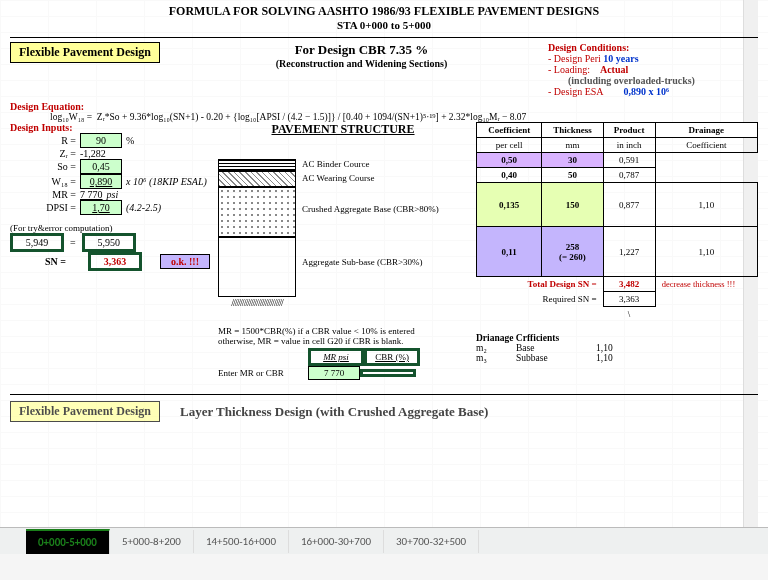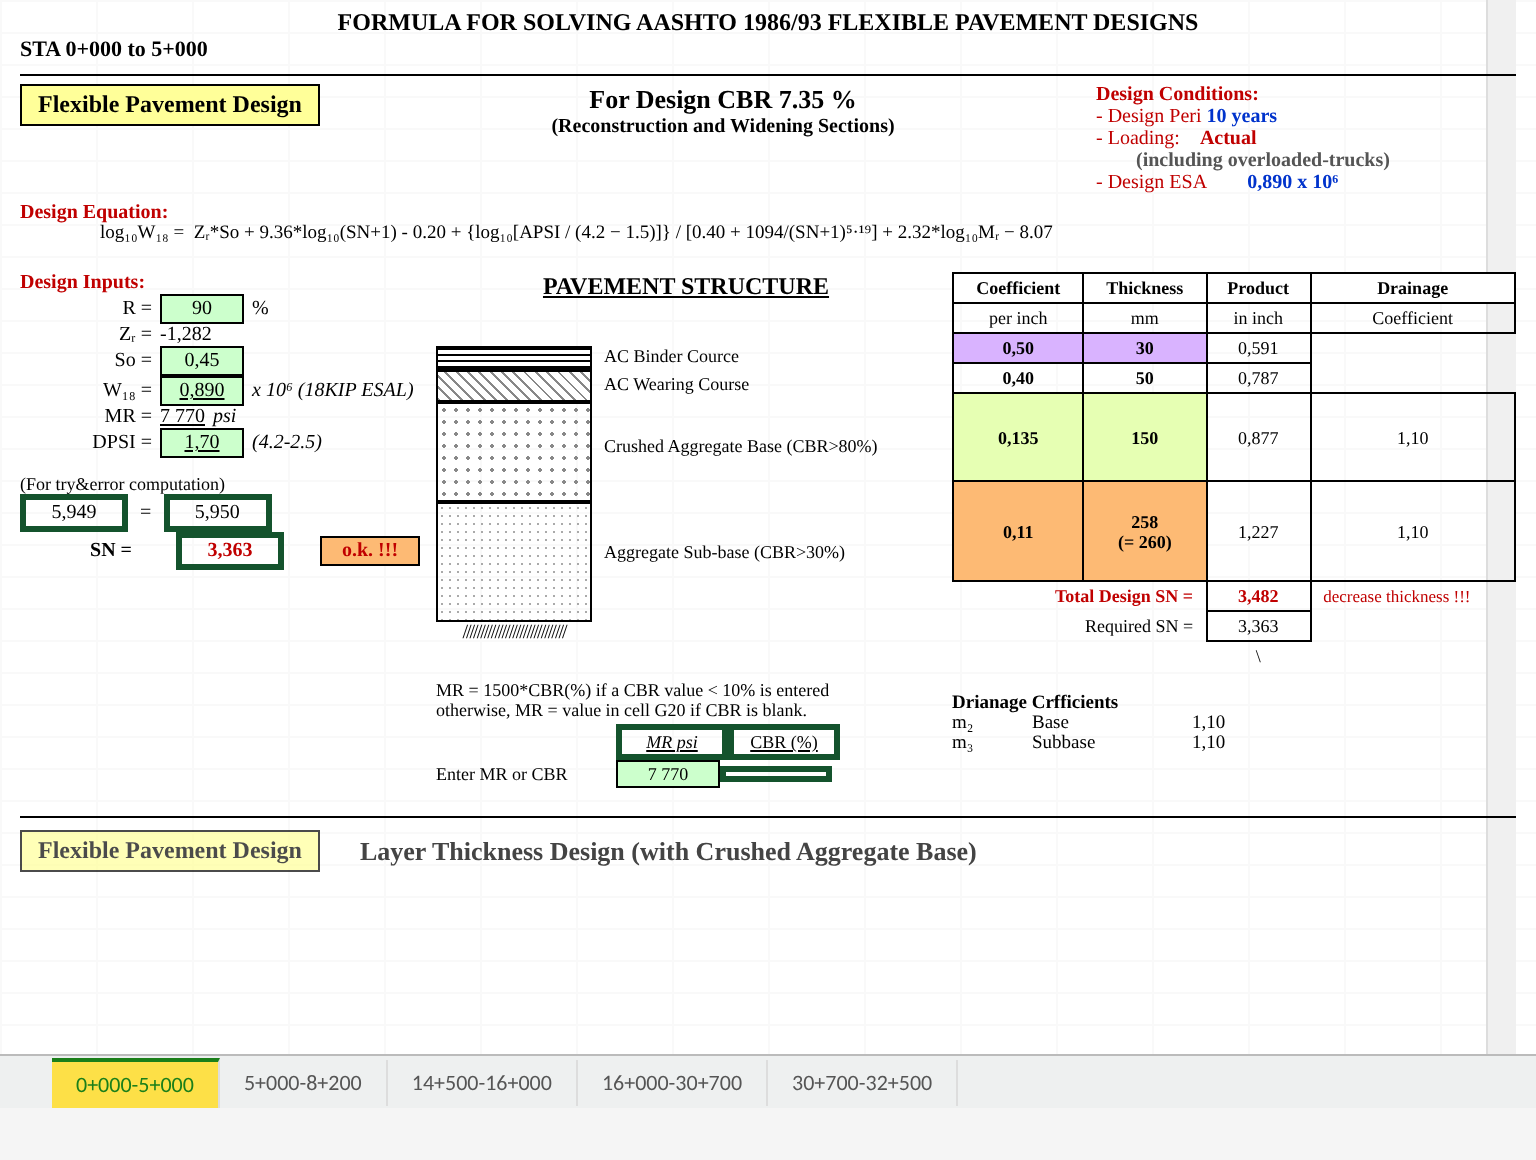--- a/index.html
+++ b/index.html
@@ -1,44 +1,44 @@
 <!DOCTYPE html>
 <html><head>
 <meta charset="utf-8">
 <style>
 body{margin:0;font-family:"Times New Roman",serif;font-size:10px;background:#f5f5f5;color:#000}
 .sheet{width:768px;height:554px;background:#fff;overflow:hidden;position:relative;border-right:1px solid #ccc}
 .grid-bg{position:absolute;inset:0;background-image:linear-gradient(#f0f0f0 1px,transparent 1px),linear-gradient(90deg,#f0f0f0 1px,transparent 1px);background-size:48px 16px;opacity:.35}
 .content{position:relative;padding:4px 10px}
 .hdr{text-align:center;font-weight:bold;font-size:12px}
-.sub{text-align:left;font-weight:bold;font-size:11px}
+.sub{text-align:center;font-weight:bold;font-size:11px}
 .row{display:flex;align-items:center}
 .yellow-box{background:#ffff99;border:1px solid #000;padding:2px 8px;font-weight:bold;font-size:12px;display:inline-block}
 .red{color:#c00000;font-weight:bold}
 .redtxt{color:#c00000}
 .blue{color:#0033cc}
 .green-cell{background:#ccffcc;border:1px solid #000;text-align:center;padding:1px 4px;display:inline-block;min-width:32px}
 .purple-cell{background:#d9b3ff;border:1px solid #000;text-align:center;padding:1px 4px}
 .lime-cell{background:#e6ffb3;border:1px solid #000;text-align:center;padding:1px 4px}
-.yel-cell{background:#fdba74;border:1px solid #000;text-align:center;padding:1px 4px}
+.yel-cell{background:#c4b5fd;border:1px solid #000;text-align:center;padding:1px 4px}
 .bcell{border:3px solid #14532d;text-align:center;padding:1px 4px}
 .ital{font-style:italic}
 .input-label{text-align:right;width:66px;display:inline-block;padding-right:4px}
 .after{margin-left:4px}
 .tbl{border-collapse:collapse;font-size:9px}
 .tbl th,.tbl td{border:1px solid #000;padding:2px 6px;text-align:center}
 .tbl th{font-weight:bold;background:#fff}
 .layer-box{border:1px solid #000;display:flex;align-items:center;justify-content:center;font-size:9px}
 .hatch-ac1{background:repeating-linear-gradient(0deg,#000,#000 1px,#fff 1px,#fff 3px)}
 .hatch-ac2{background:repeating-linear-gradient(45deg,#888,#888 1px,#fff 1px,#fff 4px)}
 .hatch-base{background:radial-gradient(#888 1px,transparent 1px);background-size:6px 6px}
 .hatch-sub{background:radial-gradient(#aaa 0.5px,transparent 0.5px);background-size:4px 4px}
 .tabs{position:absolute;bottom:0;left:0;right:0;height:26px;background:#eef0f0;border-top:1px solid #bbb;display:flex;align-items:center;font-family:Calibri,Arial,sans-serif;font-size:11px;padding-left:26px;gap:0}
 .tab{padding:5px 12px;color:#555;border-right:1px solid #ddd;cursor:pointer}
-.tab.active{background:#fde047;border-top:2px solid #1a7f1a;color:#1a7f1a;font-weight:normal}
+.tab.active{background:#000000;border-top:2px solid #1a7f1a;color:#1a7f1a;font-weight:bold}
 .scroll-hint{position:absolute;right:10px;top:0;bottom:26px;width:14px;background:#f0f0f0;border-left:1px solid #ddd}
 </style>
 </head>
 <body>
 
 <div class="sheet">
 <div class="grid-bg"></div>
 <div class="scroll-hint"></div>
 <div class="content">
 
@@ -65,21 +65,21 @@
 </div>
 
 <div style="margin-top:4px">
   <span class="red" style="font-size:10px">Design Equation:</span>
 </div>
 <div class="row" style="font-size:9.5px;margin-left:40px">
   <span>log₁₀W₁₈  =</span>&nbsp;&nbsp;
   <span>Zᵣ*So + 9.36*log₁₀(SN+1) - 0.20 + {log₁₀[APSI / (4.2 − 1.5)]} / [0.40 + 1094/(SN+1)⁵·¹⁹] + 2.32*log₁₀Mᵣ − 8.07</span>
 </div>
 
-<div style="display:flex;margin-top:14px;gap:8px">
+<div style="display:flex;gap:8px">
 
   <div style="width:200px">
     <div class="red" style="font-size:10px">Design Inputs:</div>
     <div class="row">
             <span class="input-label">R =</span>
             <span class="green-cell">90</span>
             <span class="after">%</span>
           </div>
     <div class="row">
             <span class="input-label">Zᵣ =</span>
@@ -149,21 +149,21 @@
   <div style="flex:1">
     <table class="tbl" style="width:100%">
       <tbody>
               <tr>
         <th>Coefficient</th>
         <th>Thickness</th>
         <th>Product</th>
         <th>Drainage</th>
       </tr>
       <tr>
-        <td>per inch</td>
+        <td>per cell</td>
         <td>mm</td>
         <td>in inch</td>
         <td>Coefficient</td>
       </tr>
       <tr>
         <td class="purple-cell" style="font-weight:bold">0,50</td>
         <td class="purple-cell" style="font-weight:bold">30</td>
         <td>0,591</td>
         <td style="border:none"></td>
       </tr>

